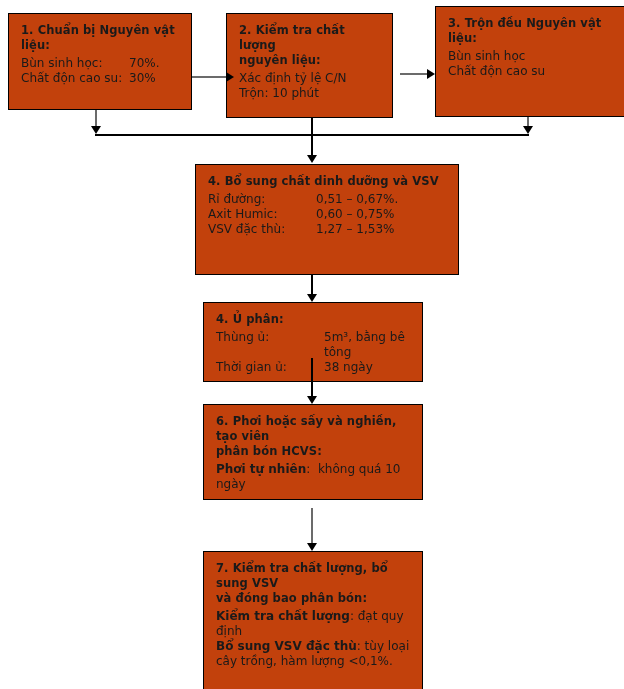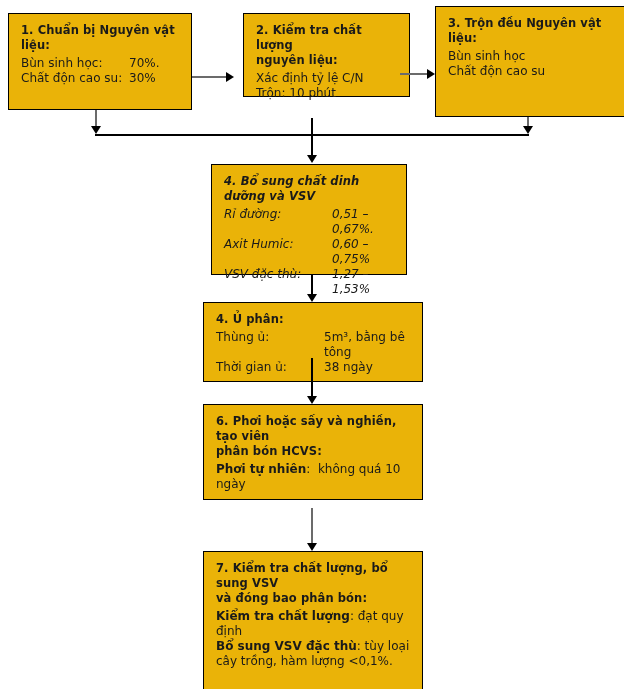--- a/index.html
+++ b/index.html
@@ -15,21 +15,21 @@
     position: relative;
     width: 624px;
     height: 689px;
     background: #ffffff;
     overflow: hidden;
   }
   .box {
     position: absolute;
     box-sizing: border-box;
     border: 1.6px solid #000000;
-    background: #eab308;
+    background: #c2410c;
     padding: 9px 10px 9px 12px;
   }
   .b-title {
     font-weight: bold;
     font-size: 11.5px;
     line-height: 15px;
     letter-spacing: 0.1px;
     margin-bottom: 3px;
     white-space: pre-line;
   }
@@ -96,42 +96,42 @@
     <div class="b-row kv">
       <span class="k">Bùn sinh học:</span>
       <span class="v">70%.</span>
     </div>
     <div class="b-row kv">
       <span class="k">Chất độn cao su:</span>
       <span class="v">30%</span>
     </div>
   </div>
 
-  <div class="box" style="left:243px; top:13px; width:167px; height:84px;">
+  <div class="box" style="left:226px; top:13px; width:167px; height:105px;">
     <div class="b-title">2. Kiểm tra chất lượng
 nguyên liệu:</div>
     <div class="b-row plain">
       <span class="k">Xác định tỷ lệ C/N</span>
     </div>
     <div class="b-row plain">
       <span class="k">Trộn: 10 phút</span>
     </div>
   </div>
 
   <div class="box" style="left:435px; top:6px; width:204px; height:111px;">
     <div class="b-title">3. Trộn đều Nguyên vật liệu:</div>
     <div class="b-row plain">
       <span class="k">Bùn sinh học</span>
     </div>
     <div class="b-row plain">
       <span class="k">Chất độn cao su</span>
     </div>
   </div>
 
-  <div class="box" style="left:211px; top:164px; width:196px; height:111px;font-style:italic;">
+  <div class="box" style="left:195px; top:164px; width:264px; height:111px;">
     <div class="b-title">4. Bổ sung chất dinh dưỡng và  VSV</div>
     <div class="b-row kv">
       <span class="k">Rỉ đường:</span>
       <span class="v">0,51 – 0,67%.</span>
     </div>
     <div class="b-row kv">
       <span class="k">Axit Humic:</span>
       <span class="v">0,60 – 0,75%</span>
     </div>
     <div class="b-row kv">

